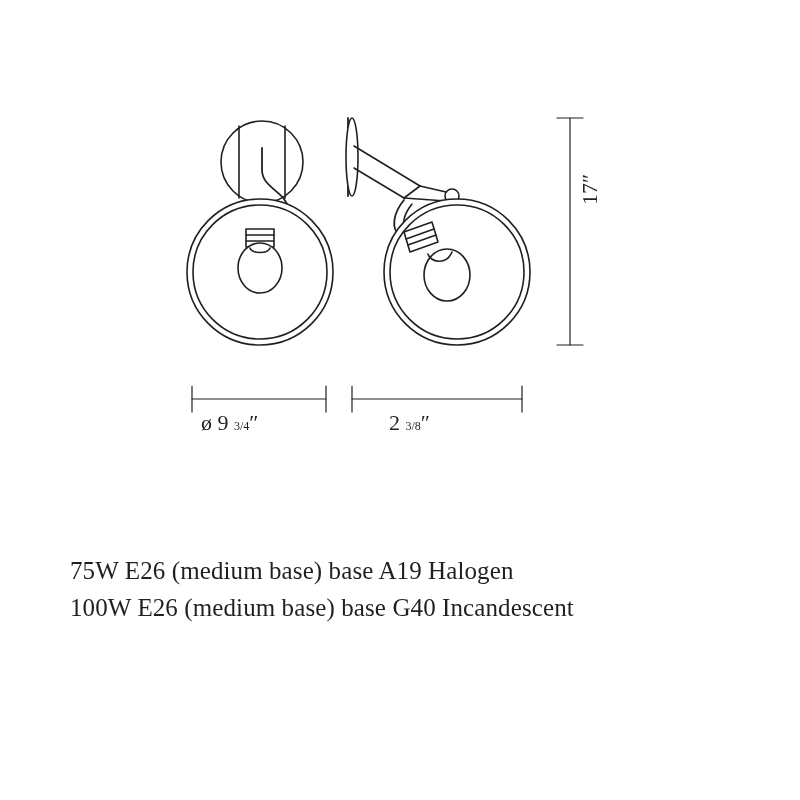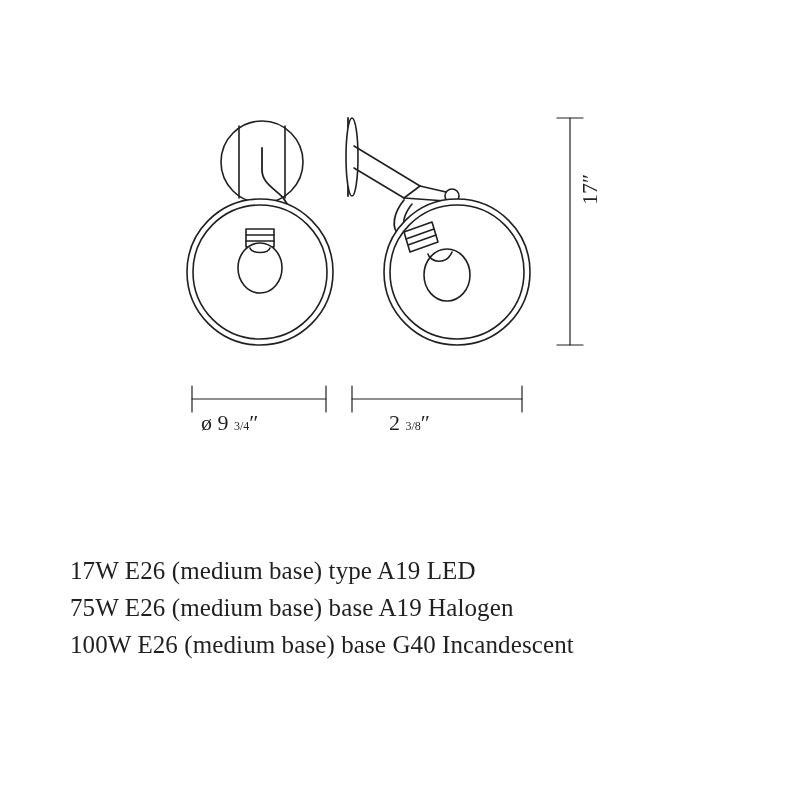--- a/index.html
+++ b/index.html
@@ -142,18 +142,17 @@
 
   <div class="dim-label dim-width-2">
     <span></span><span>2</span>&nbsp;<span class="frac">3/8</span><span class="unit">″</span>
   </div>
 
   <div class="dim-label dim-height">
     <span>17</span><span class="unit">″</span>
   </div>
 
   <div class="spec-list">
-    <div class="spec-line">17W E26 (medium base) type A19 LED</div>
     <div class="spec-line">75W E26 (medium base) base A19 Halogen</div>
     <div class="spec-line">100W E26 (medium base) base G40 Incandescent</div>
   </div>
 
 </div>
 
 </body></html>

